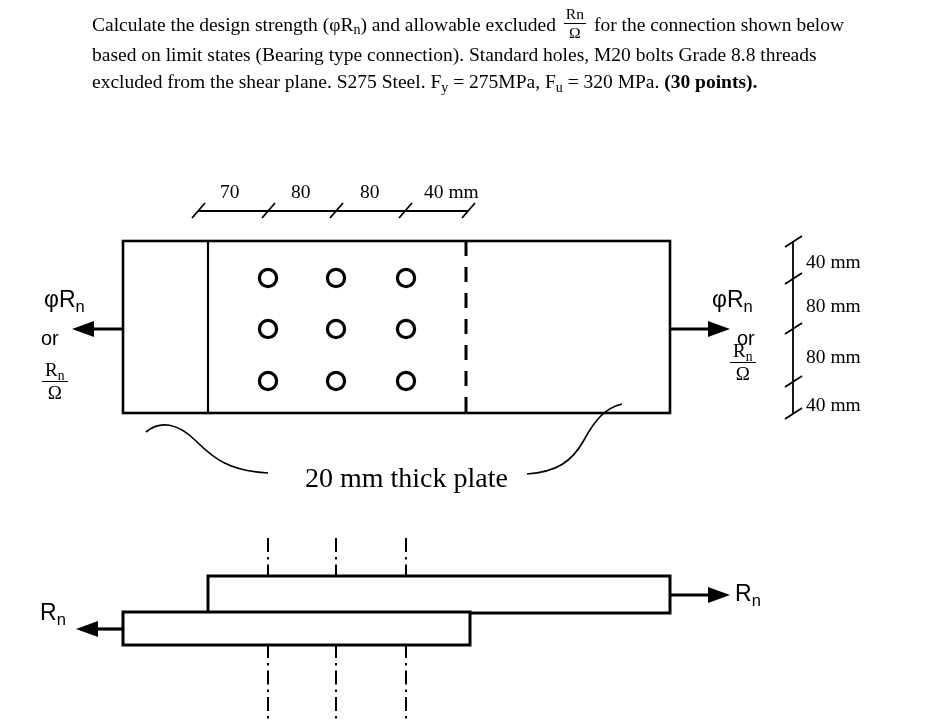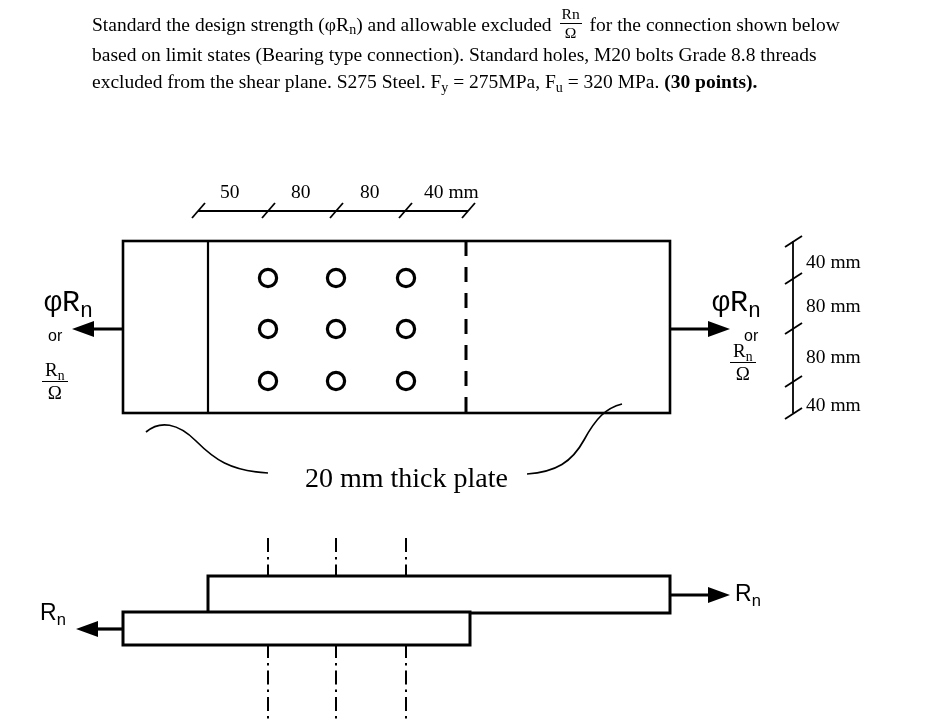--- a/index.html
+++ b/index.html
@@ -80,42 +80,41 @@
   .frac-blk .num {
     display: block;
     border-bottom: 1.8px solid #000;
     padding: 0 3px 0px 3px;
   }
   .frac-blk .den {
     display: block;
     padding-top: 1px;
   }
   .phi-lbl {
-    font-family: Liberation Mono, monospace;
-    font-size: 30px;
+    font-family: Liberation Sans, sans-serif;
+    font-size: 23px;
     letter-spacing: 0px;
   }
   .or-lbl {
     font-family: "Liberation Sans", "DejaVu Sans", sans-serif;
-    font-size: 16px;
-    margin-left: 7px;
+    font-size: 20px;
   }
   .rn-sans {
     font-family: "Liberation Sans", "DejaVu Sans", sans-serif;
     font-size: 23px;
   }
   .dim-lbl {
     font-size: 19.5px;
   }
 </style>
 </head>
 <body>
 
 <div id="problem-statement">
-  <span>Standard the design strength (φR</span><span class="sub">n</span><span>) and allowable excluded </span><span class="frac-inline"><span class="num">Rn</span><span class="den">Ω</span></span><span> for the connection</span>
+  <span>Calculate the design strength (φR</span><span class="sub">n</span><span>) and allowable excluded </span><span class="frac-inline"><span class="num">Rn</span><span class="den">Ω</span></span><span> for the connection</span>
   <span>shown below based on limit states (Bearing type connection). Standard holes, M20</span>
   <span>bolts Grade 8.8 threads excluded from the shear plane. S275 Steel. F</span><span class="sub">y</span><span> = 275MPa, F</span><span class="sub">u</span><span> =</span>
   <span>320 MPa. </span><span class="bold">(30 points).</span>
 </div>
 
 <svg id="figure-canvas" viewBox="0 0 933 722">
 
   <g>
     <line x1="198" y1="211" x2="468" y2="211" stroke="#000" stroke-width="1.8"></line>
 
@@ -184,21 +183,21 @@
   <g>
     <line x1="670" y1="595" x2="712" y2="595" stroke="#000" stroke-width="3.2"></line>
     <polygon points="730,595 708,587 708,603" fill="#000"></polygon>
   </g>
   <g>
     <line x1="123" y1="629" x2="94" y2="629" stroke="#000" stroke-width="3.2"></line>
     <polygon points="76,629 98,621 98,637" fill="#000"></polygon>
   </g>
 </svg>
 
-<div class="lbl dim-lbl" style="left:220px; top:181px;">50</div>
+<div class="lbl dim-lbl" style="left:220px; top:181px;">70</div>
 <div class="lbl dim-lbl" style="left:291px; top:181px;">80</div>
 <div class="lbl dim-lbl" style="left:360px; top:181px;">80</div>
 <div class="lbl dim-lbl" style="left:424px; top:181px;">40 mm</div>
 
 <div class="lbl dim-lbl" style="left:806px; top:251px;">40 mm</div>
 <div class="lbl dim-lbl" style="left:806px; top:295px;">80 mm</div>
 <div class="lbl dim-lbl" style="left:806px; top:346px;">80 mm</div>
 <div class="lbl dim-lbl" style="left:806px; top:394px;">40 mm</div>
 
 <div class="lbl phi-lbl" style="left:44px; top:286px;"><span>φR</span><span class="sub">n</span></div>

